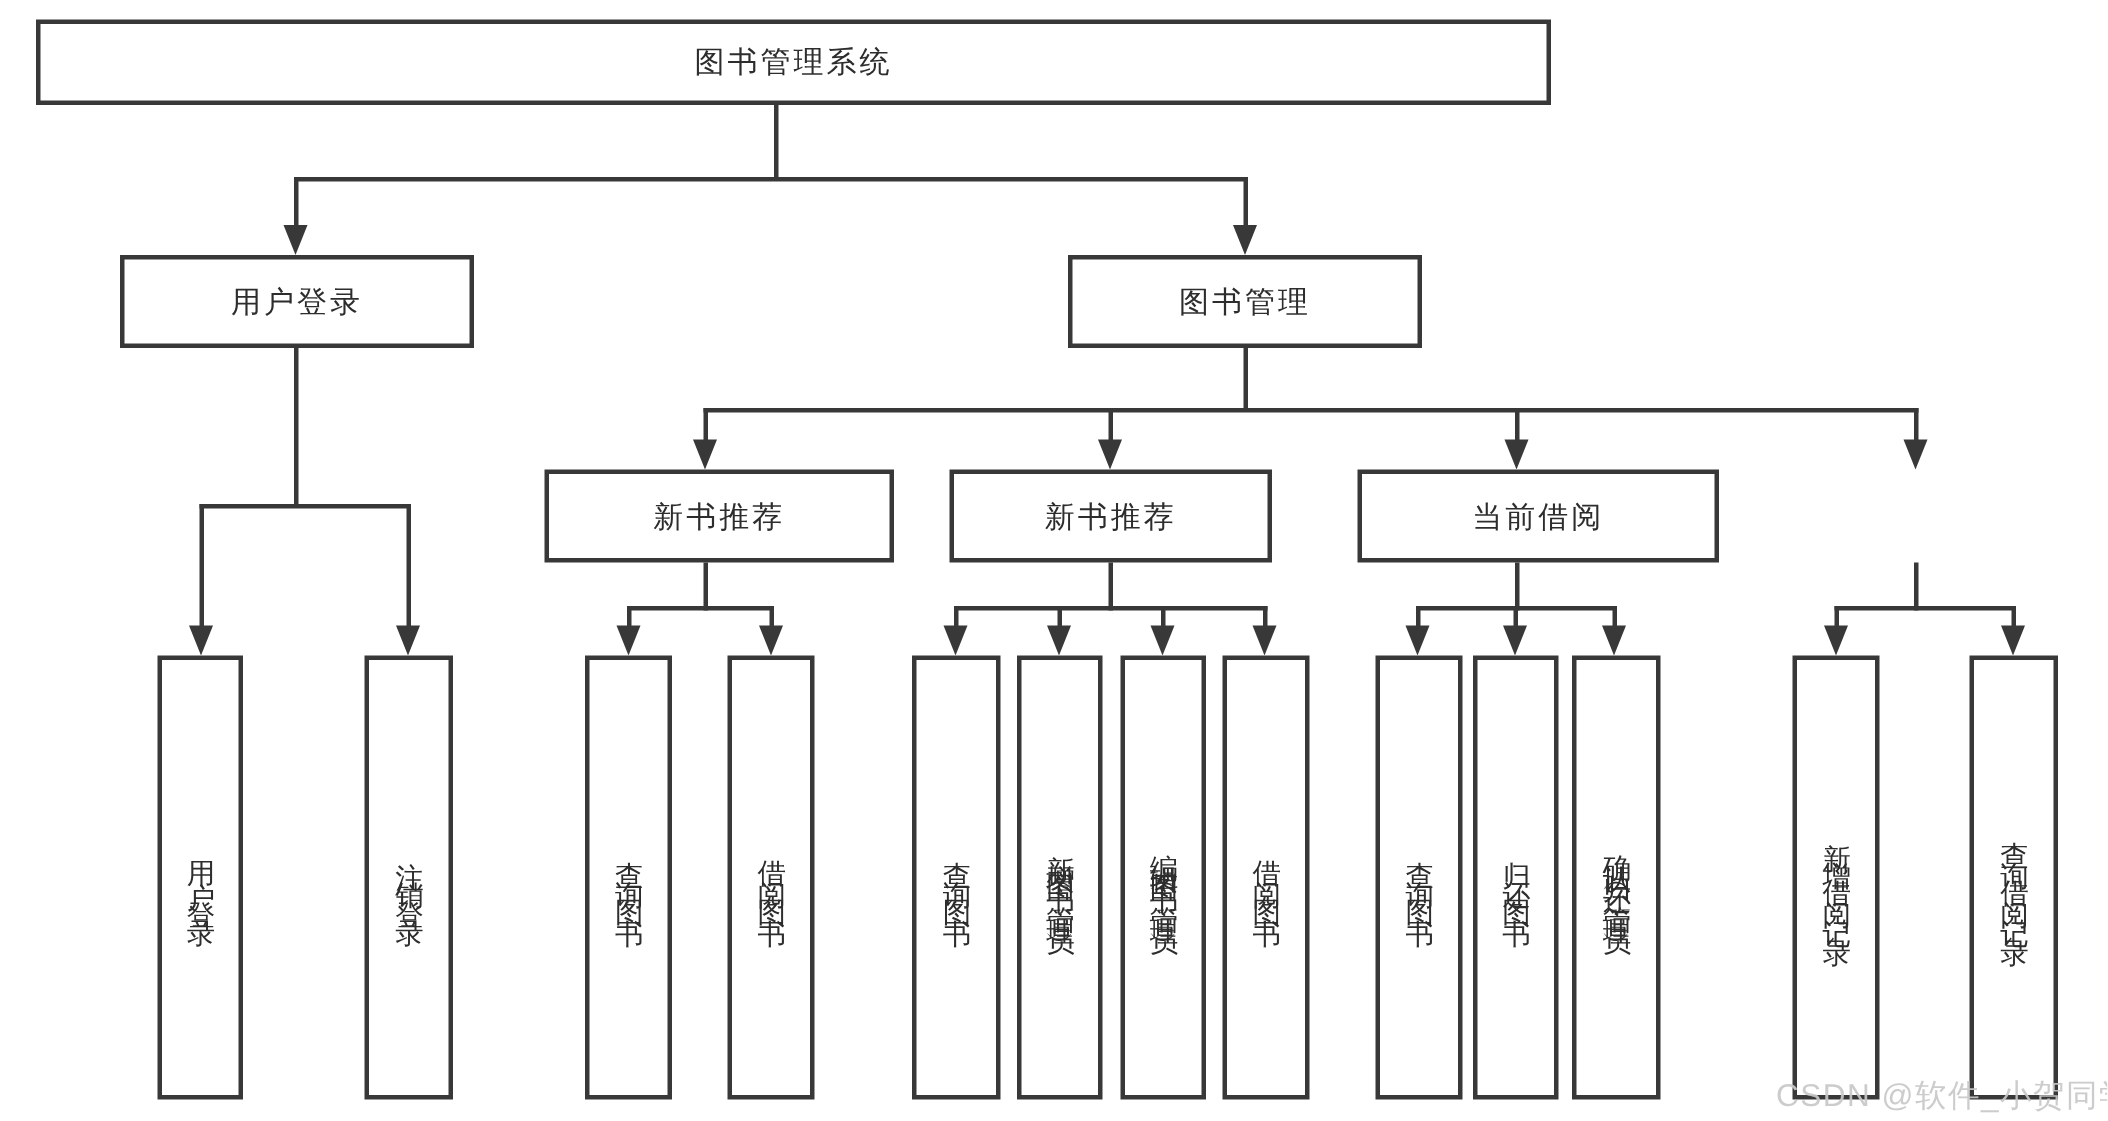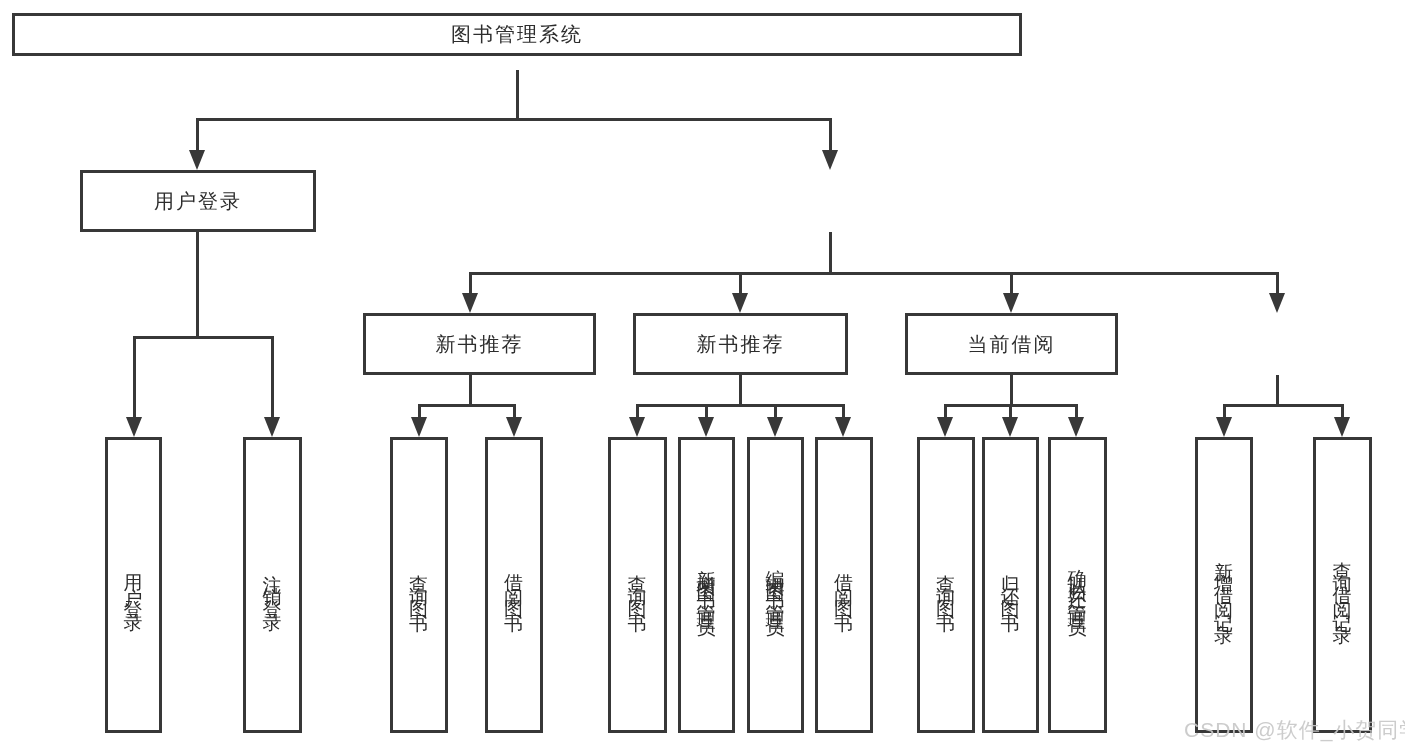--- a/index.html
+++ b/index.html
@@ -28,33 +28,36 @@
   .watermark{
     position:absolute;left:1184px;top:716px;font-size:21px;letter-spacing:1px;
     color:rgba(200,200,200,0.92);white-space:nowrap;
   }
 </style>
 </head>
 <body>
 
 <div id="stage">
 
-  <div class="box" style="left:12px;top:13px;width:1010px;height:43px">
+  <div class="box" style="left:24px;top:13px;width:1010px;height:57px">
     <span class="h-label">图书管理系统</span>
   </div>
 
   <div class="line" style="left:516px;top:70px;width:3px;height:50px"></div>
   <div class="line" style="left:196px;top:118px;width:636px;height:3px"></div>
   <div class="line" style="left:196px;top:118px;width:3px;height:36px"></div>
   <div class="arrow" style="left:189px;top:150px"></div>
   <div class="line" style="left:829px;top:118px;width:3px;height:36px"></div>
   <div class="arrow" style="left:822px;top:150px"></div>
 
   <div class="box" style="left:80px;top:170px;width:236px;height:62px">
     <span class="h-label">用户登录</span>
+  </div>
+  <div class="box" style="left:712px;top:170px;width:236px;height:62px">
+    <span class="h-label">图书管理</span>
   </div>
 
   <div class="line" style="left:196px;top:232px;width:3px;height:104px"></div>
   <div class="line" style="left:133px;top:336px;width:141px;height:3px"></div>
   <div class="line" style="left:133px;top:336px;width:3px;height:85px"></div>
   <div class="arrow" style="left:126px;top:417px"></div>
   <div class="line" style="left:271px;top:336px;width:3px;height:85px"></div>
   <div class="arrow" style="left:264px;top:417px"></div>
 
   <div class="line" style="left:829px;top:232px;width:3px;height:40px"></div>
@@ -67,21 +70,21 @@
   <div class="arrow" style="left:1003px;top:293px"></div>
   <div class="line" style="left:1276px;top:272px;width:3px;height:24px"></div>
   <div class="arrow" style="left:1269px;top:293px"></div>
 
   <div class="box" style="left:363px;top:313px;width:233px;height:62px">
     <span class="h-label">新书推荐</span>
   </div>
   <div class="box" style="left:633px;top:313px;width:215px;height:62px">
     <span class="h-label">新书推荐</span>
   </div>
-  <div class="box" style="left:905px;top:313px;width:213px;height:62px">
+  <div class="box" style="left:905px;top:313px;width:241px;height:62px">
     <span class="h-label">当前借阅</span>
   </div>
 
   <div class="line" style="left:469px;top:375px;width:3px;height:32px"></div>
   <div class="line" style="left:418px;top:404px;width:98px;height:3px"></div>
   <div class="line" style="left:418px;top:404px;width:3px;height:16px"></div>
   <div class="arrow" style="left:411px;top:417px"></div>
   <div class="line" style="left:513px;top:404px;width:3px;height:16px"></div>
   <div class="arrow" style="left:506px;top:417px"></div>
 

